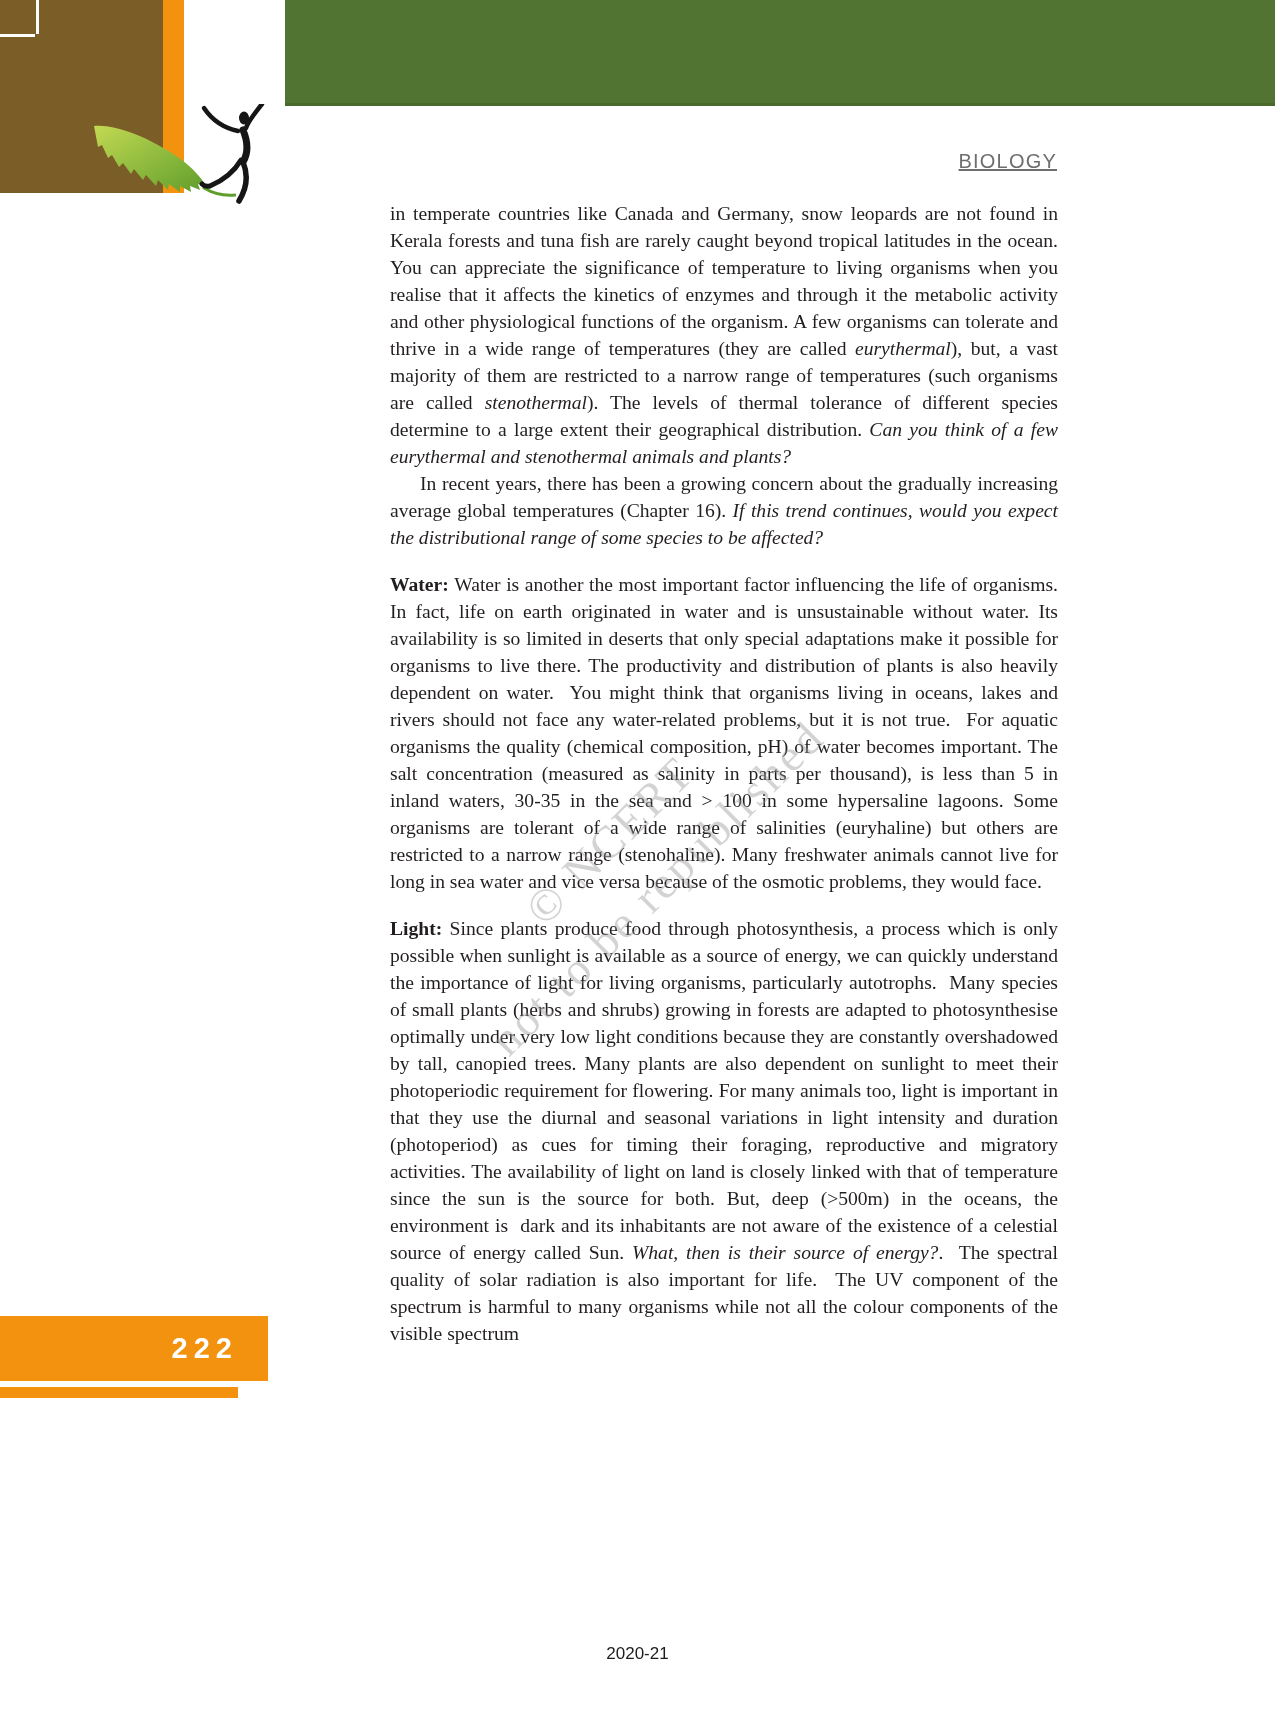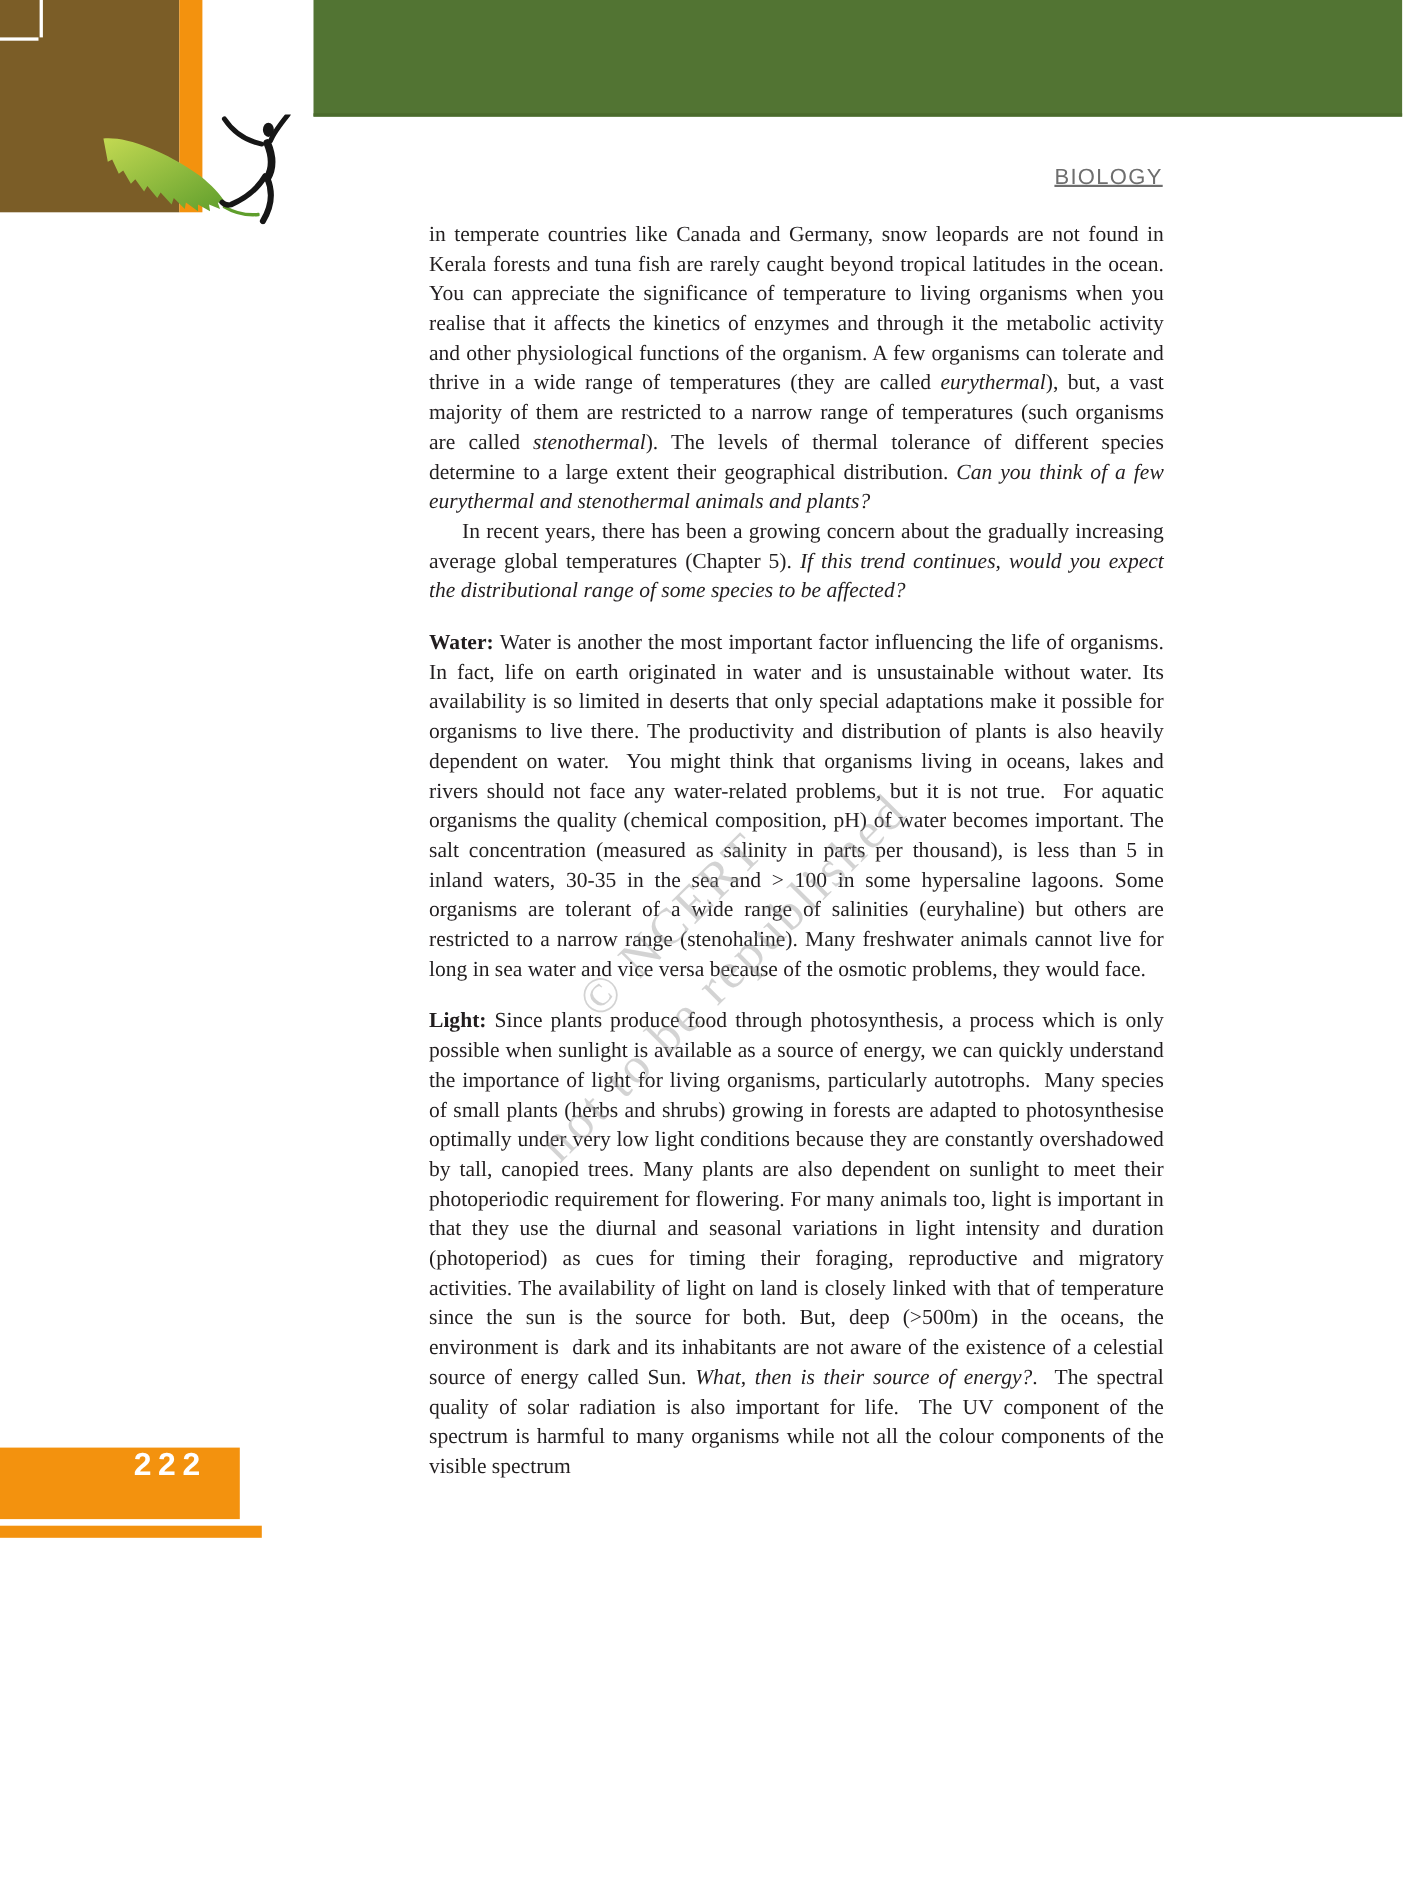--- a/index.html
+++ b/index.html
@@ -79,23 +79,23 @@
     z-index:5;
     pointer-events:none;
     font-family:"Liberation Serif",serif;
     font-size:46px;letter-spacing:3px;line-height:1.45;
     color:var(--watermark);
     opacity:0.42;
     white-space:nowrap;
   }
   
   .page-badge{
-    position:absolute;left:0;top:1316px;width:218px;height:65px;
+    position:absolute;left:0;top:1316px;width:268px;height:65px;
     background:var(--orange);
-    display:flex;align-items:flex-start;justify-content:flex-end;
+    display:flex;align-items:center;justify-content:flex-end;
     padding-right:30px;box-sizing:border-box;
     z-index:2;
   }
   .page-badge span{
     font-family:"Liberation Sans",sans-serif;
     font-weight:bold;font-size:29px;letter-spacing:6px;
     color:var(--badge-text);
   }
   .page-badge-strip{
     position:absolute;left:0;top:1387px;width:238px;height:11px;
@@ -153,24 +153,25 @@
 
   <div class="running-head">BIOLOGY</div>
 
   <div class="watermark">
     <span>© NCERT</span>
     <span>not to be republished</span>
   </div>
 
   <div class="body-text">
       <p><span>in temperate countries like Canada and Germany, snow leopards are not found in Kerala forests and tuna fish are rarely caught beyond tropical latitudes in the ocean. You can appreciate the significance of temperature to living organisms when you realise that it affects the kinetics of enzymes and through it the metabolic activity and other physiological functions of the organism. A few organisms can tolerate and thrive in a wide range of temperatures (they are called </span><span class="i">eurythermal</span><span>), but, a vast majority of them are restricted to a narrow range of temperatures (such organisms are called </span><span class="i">stenothermal</span><span>). The levels of thermal tolerance of different species determine to a large extent their geographical distribution. </span><span class="i">Can you think of a few eurythermal and stenothermal animals and plants?</span></p>
-      <p class="indent"><span>In recent years, there has been a growing concern about the gradually increasing average global temperatures (Chapter 5). </span><span class="i">If this trend continues, would you expect the distributional range of some species to be affected?</span></p>
+      <p class="indent"><span>In recent years, there has been a growing concern about the gradually increasing average global temperatures (Chapter 16). </span><span class="i">If this trend continues, would you expect the distributional range of some species to be affected?</span></p>
       <p class="space-before"><span class="b">Water: </span><span>Water is another the most important factor influencing the life of organisms. In fact, life on earth originated in water and is unsustainable without water. Its availability is so limited in deserts that only special adaptations make it possible for organisms to live there. The productivity and distribution of plants is also heavily dependent on water.&nbsp; You might think that organisms living in oceans, lakes and rivers should not face any water-related problems, but it is not true.&nbsp; For aquatic organisms the quality (chemical composition, pH) of water becomes important. The salt concentration (measured as salinity in parts per thousand), is less than 5 in inland waters, 30-35 in the sea and &gt; 100 in some hypersaline lagoons. Some organisms are tolerant of a wide range of salinities (euryhaline) but others are restricted to a narrow range (stenohaline). Many freshwater animals cannot live for long in sea water and vice versa because of the osmotic problems, they would face.</span></p>
       <p class="space-before"><span class="b">Light: </span><span>Since plants produce food through photosynthesis, a process which is only possible when sunlight is available as a source of energy, we can quickly understand the importance of light for living organisms, particularly autotrophs.&nbsp; Many species of small plants (herbs and shrubs) growing in forests are adapted to photosynthesise optimally under very low light conditions because they are constantly overshadowed by tall, canopied trees. Many plants are also dependent on sunlight to meet their photoperiodic requirement for flowering. For many animals too, light is important in that they use the diurnal and seasonal variations in light intensity and duration (photoperiod) as cues for timing their foraging, reproductive and migratory activities. The availability of light on land is closely linked with that of temperature since the sun is the source for both. But, deep (&gt;500m) in the oceans, the environment is&nbsp; dark and its inhabitants are not aware of the existence of a celestial source of energy called Sun. </span><span class="i">What, then is their source of energy?</span><span>.&nbsp; The spectral quality of solar radiation is also important for life.&nbsp; The UV component of the spectrum is harmful to many organisms while not all the colour components of the visible spectrum</span></p>
     </div>
 
   <div class="page-badge">
     <span>222</span>
   </div>
   <div class="page-badge-strip"></div>
 
+  <div class="footer">2020-21</div>
 
 </div>
 
 </body></html>

